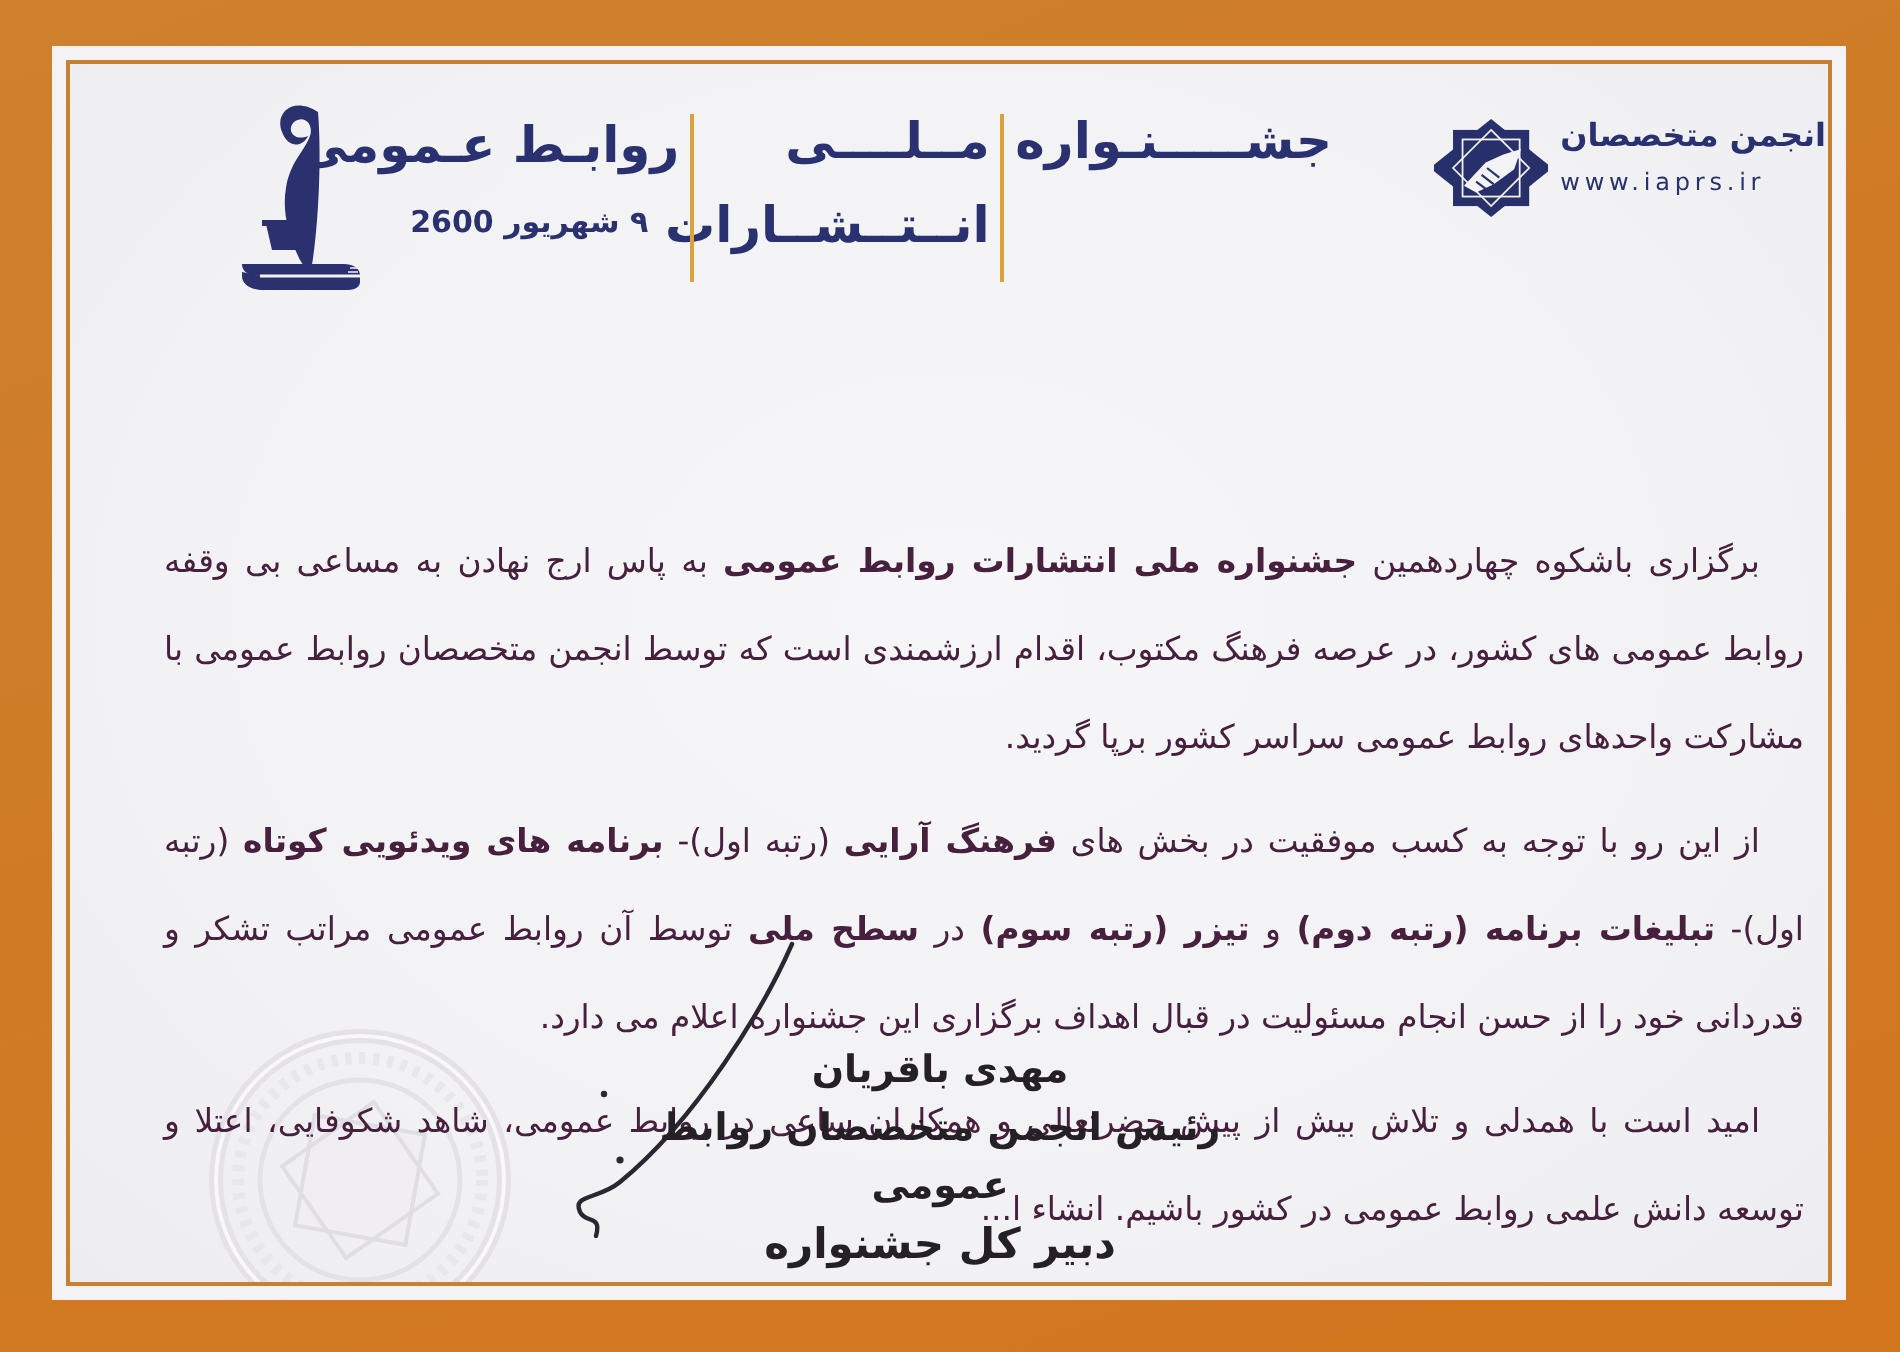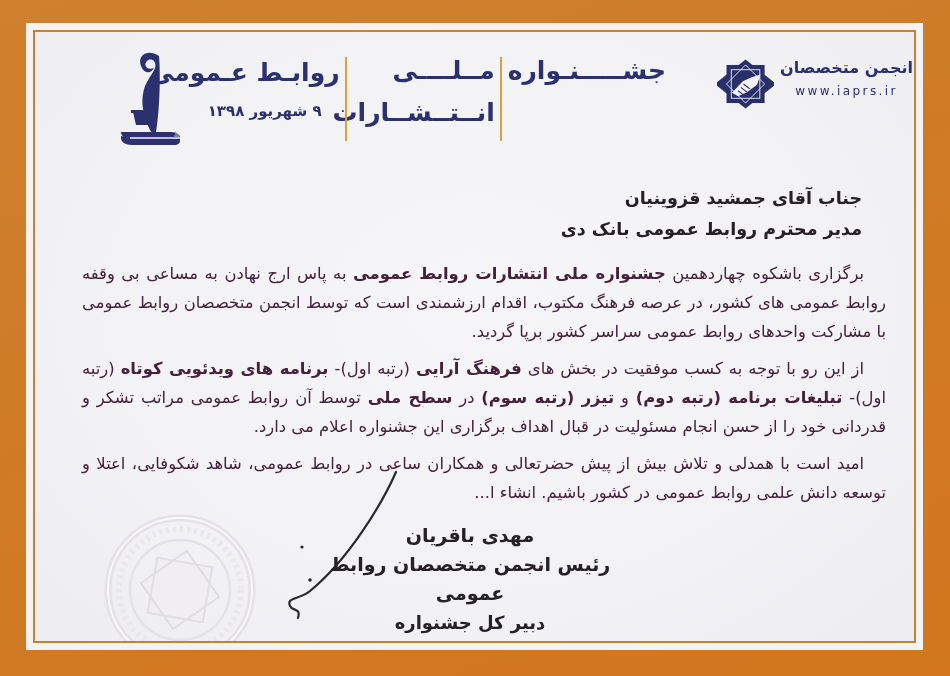--- a/index.html
+++ b/index.html
@@ -31,47 +31,47 @@
   .col-b{width:142px;text-align:right;}
   .col-c{width:150px;padding-top:2px;}
   .gold-divider{width:2px;height:84px;margin-top:7px;background:#daa23c;}
   .fest-logo{width:66px;height:104px;display:flex;align-items:flex-start;justify-content:center;}
 
   .assoc-block{
     position:absolute;right:37px;top:52px;width:196px;
     display:flex;flex-direction:row-reverse;align-items:flex-start;gap:6px;
     direction:rtl;color:#2a3170;
   }
-  .assoc-text{flex:1;text-align:center;padding-top:4px;}
+  .assoc-text{flex:1;text-align:left;padding-top:4px;}
   .assoc-text .nm{font-weight:bold;font-size:16px;line-height:23px;white-space:nowrap;}
   .assoc-text .web{font-weight:normal;font-size:12px;letter-spacing:2.4px;margin-top:5px;direction:ltr;white-space:nowrap;}
 
   
   .addressee{
     position:absolute;right:88px;top:183px;text-align:right;direction:rtl;
     color:#242026;font-weight:bold;font-size:17.5px;line-height:31px;
   }
 
   
   .letter-body{
-    position:absolute;left:62px;right:64px;top:259px;
+    position:absolute;left:62px;right:48px;top:259px;
     direction:rtl;text-align:justify;color:#46203d;
-    font-size:16.4px;line-height:29px;margin-left:20px;
+    font-size:16.4px;line-height:44px;margin-left:20px;
   }
   .letter-body p{margin:0 0 8px 0;text-indent:22px;}
   .letter-body b{font-weight:bold;}
 
   
   .sig-block{
     position:absolute;left:320px;top:520px;width:300px;text-align:center;direction:rtl;
     color:#242026;font-weight:bold;
   }
   .sig-block .sig-name{font-size:19px;line-height:30px;}
   .sig-block .sig-title{font-size:19px;line-height:29px;}
-  .sig-block .sig-role{font-size:18px;line-height:29px;}
+  .sig-block .sig-role{font-size:21px;line-height:29px;}
 
   .sig-stroke{position:absolute;left:250px;top:450px;}
   .seal{position:absolute;left:92px;top:498px;}
 </style>
 </head>
 <body>
 
 <div id="stage">
 
   <div class="paper"></div>
@@ -94,21 +94,21 @@
         <div class="big">جشـــــنـواره</div>
       </div>
       <div class="gold-divider"></div>
       <div class="fest-col col-b">
         <div class="big">مــلــــی</div>
         <div class="big">انــتــشــارات</div>
       </div>
       <div class="gold-divider"></div>
       <div class="fest-col col-c">
         <div class="big">روابـط عـمومی</div>
-        <div class="date">۹ شهریور ۱۳۹۸</div>
+        <div class="date">۹ شهریور 2600</div>
       </div>
       <div class="fest-logo">
         <svg width="64" height="102" viewBox="0 0 64 102">
           <g fill="#2a316e">
 
             <path d="M40 6 c-12 -8 -22 0 -18 10 c3 8 10 8 13 2 c-7 3 -11 -3 -7 -7 c5 -4 10 1 8 7 c-3 8 -10 13 -12 26 c-2 11 1 24 7 36 l5 8 c4 -20 6 -58 4 -82 z"></path>
 
             <path d="M14 62 h18 l-3 13 h-12 z"></path>
             <path d="M12 60 h22 v3 H12 z"></path>
           </g>
@@ -135,24 +135,20 @@
         </g>
         <path d="M22 46 L38 29 L51 23 L64 19 L59 34 L44 45 L31 51 Z" fill="#f3f2f5"></path>
         <path d="M39 33 l9 7 M35 38 l9 7 M31 43 l8 6" stroke="#27306b" stroke-width="1.6" fill="none"></path>
       </svg>
       <div class="assoc-text">
         <div class="nm">انجمن متخصصان</div>
         <div class="web">www.iaprs.ir</div>
       </div>
     </div>
 
-    <div class="addressee">
-      <div>جناب آقای جمشید قزوینیان</div>
-      <div>مدیر محترم روابط عمومی بانک دی</div>
-    </div>
 
     <div class="letter-body">
       <p><span>برگزاری باشکوه چهاردهمین </span><b>جشنواره ملی انتشارات روابط عمومی</b><span> به پاس ارج نهادن به مساعی بی وقفه روابط عمومی های کشور، در عرصه فرهنگ مکتوب، اقدام ارزشمندی است که توسط انجمن متخصصان روابط عمومی با مشارکت واحدهای روابط عمومی سراسر کشور برپا گردید.</span></p>
       <p><span>از این رو با توجه به کسب موفقیت در بخش های </span><b>فرهنگ آرایی</b><span> (رتبه اول)- </span><b>برنامه های ویدئویی کوتاه</b><span> (رتبه اول)- </span><b>تبلیغات برنامه (رتبه دوم)</b><span> و </span><b>تیزر (رتبه سوم)</b><span> در </span><b>سطح ملی</b><span> توسط آن روابط عمومی مراتب تشکر و قدردانی خود را از حسن انجام مسئولیت در قبال اهداف برگزاری این جشنواره اعلام می دارد.</span></p>
       <p><span>امید است با همدلی و تلاش بیش از پیش حضرتعالی و همکاران ساعی در روابط عمومی، شاهد شکوفایی، اعتلا و توسعه دانش علمی روابط عمومی در کشور باشیم. انشاء ا...</span></p>
     </div>
 
     <svg class="sig-stroke" width="170" height="175" viewBox="0 0 170 175">
       <path d="M146 22 C132 54 98 110 60 141 C49 150 36 147 40 156 C43 162 51 157 48 168" fill="none" stroke="#2b2730" stroke-width="2.2" stroke-linecap="round"></path>
       <circle cx="52" cy="97" r="1.6" fill="#2b2730"></circle>

